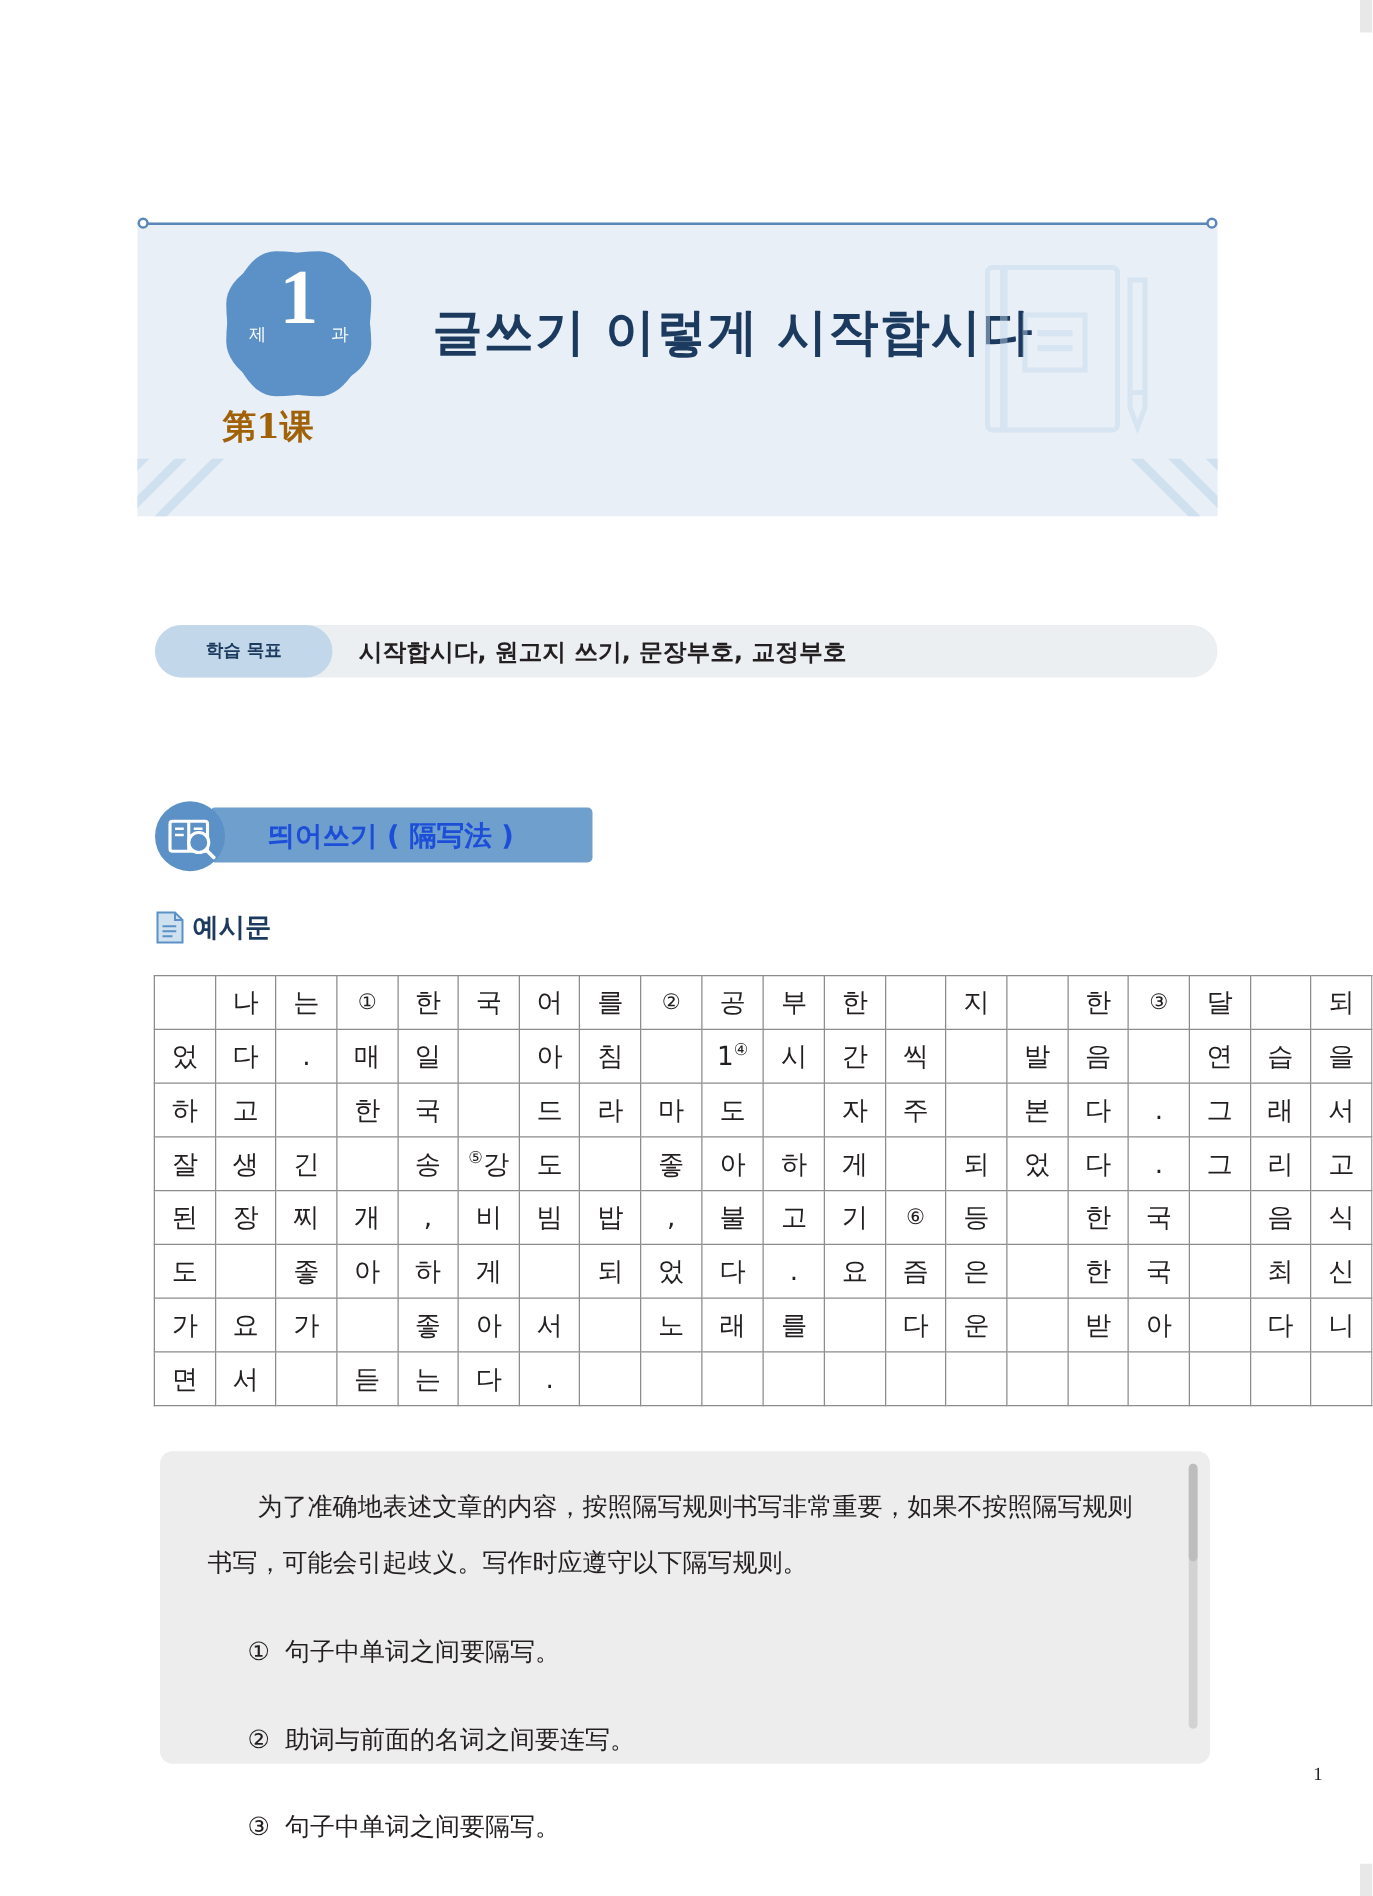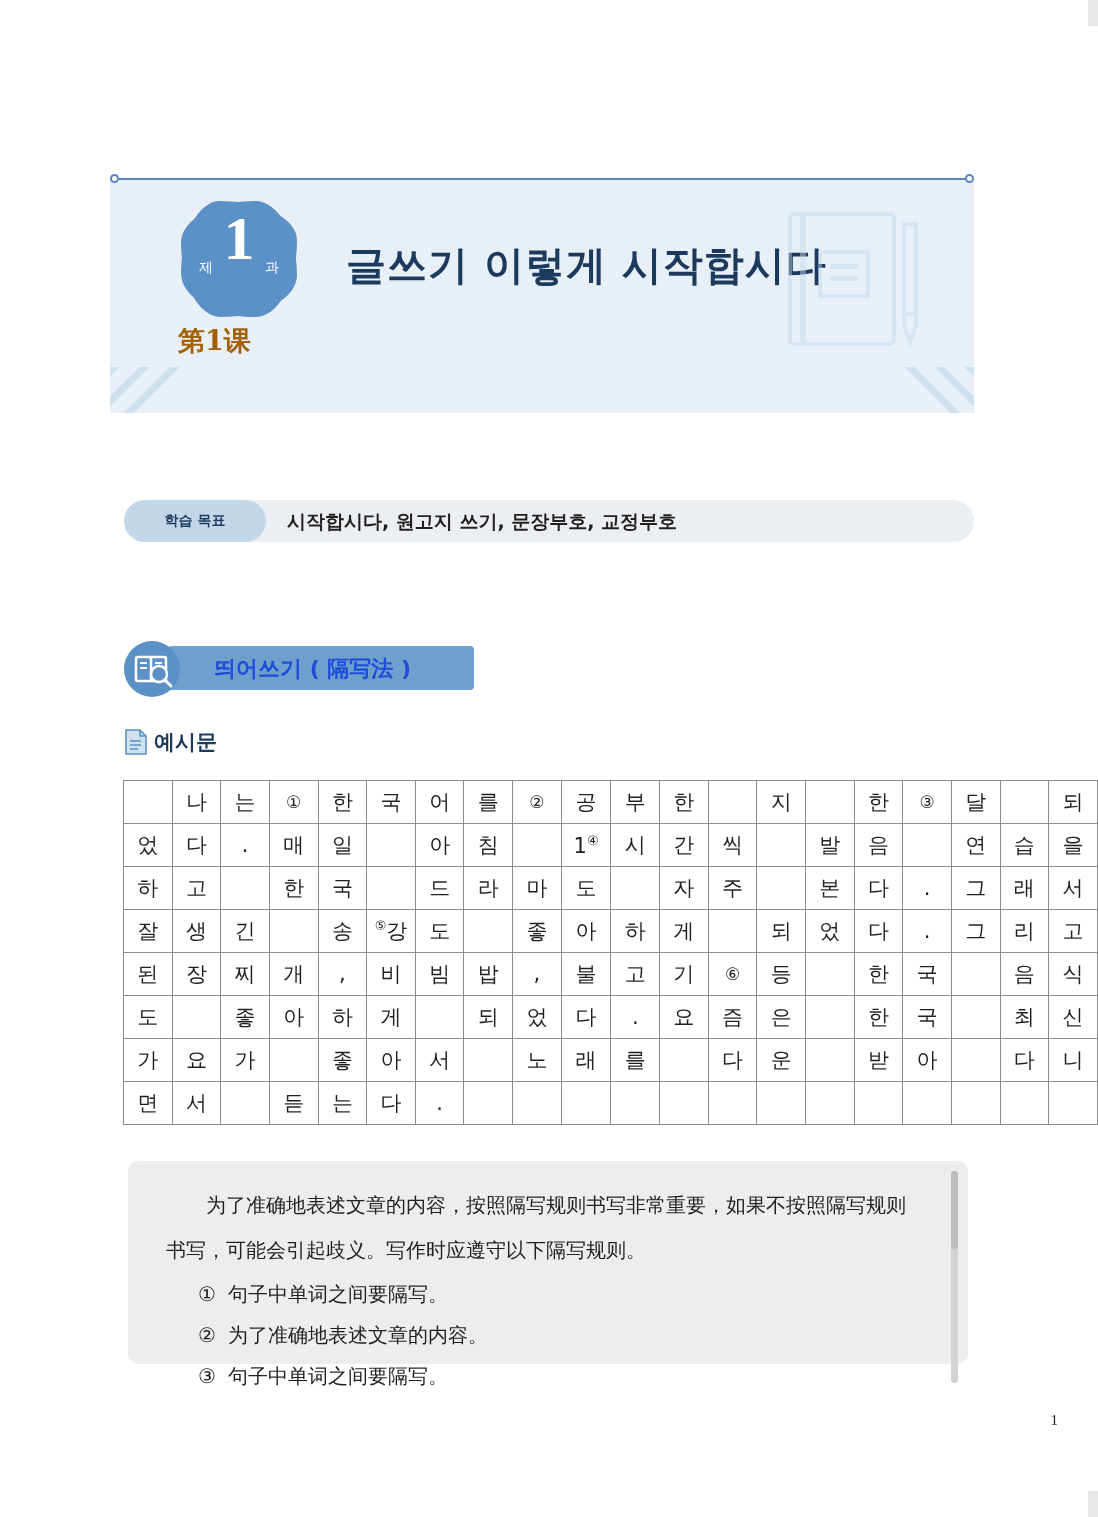--- a/index.html
+++ b/index.html
@@ -287,21 +287,21 @@
   table.manuscript td.circled {
     font-size: 17px;
   }
 
   
   .note {
     position: absolute;
     left: 128px;
     top: 1161px;
     width: 840px;
-    height: 203px;
+    height: 250px;
     background: #ededed;
     border-radius: 10px;
   }
   .note .scroll {
     position: absolute;
     right: 10px;
     top: 10px;
     width: 7px;
     height: 212px;
     background: #d2d2d2;
@@ -332,21 +332,22 @@
   }
   .note .items {
     position: absolute;
     left: 70px;
     top: 113px;
     width: 740px;
   }
   .note .items div {
     font-size: 20px;
     line-height: 41px;
-    font-family: Liberation Serif, serif;
+    font-family: Liberation Mono, monospace;
+    margin-top: 29px;
   }
   .note .items span.n { margin-right: 12px; }
 
   .page-number {
     position: absolute;
     right: 40px;
     top: 1412px;
     font-size: 15px;
     font-family: "Liberation Serif", serif;
     color: #231f20;
@@ -611,18 +612,18 @@
 
 <div class="note">
   <div class="scroll">
       <i></i>
     </div>
   <div class="para">
     <p>为了准确地表述文章的内容，按照隔写规则书写非常重要，如果不按照隔写规则书写，可能会引起歧义。写作时应遵守以下隔写规则。</p>
   </div>
   <div class="items">
       <div><span class="n">①</span><span>句子中单词之间要隔写。</span></div>
-      <div><span class="n">②</span><span>为了准确地表述文章的内容。</span></div>
+      <div><span class="n">②</span><span>助词与前面的名词之间要连写。</span></div>
       <div><span class="n">③</span><span>句子中单词之间要隔写。</span></div>
     </div>
 </div>
 
 <div class="page-number">1</div>
 
 </body></html>

